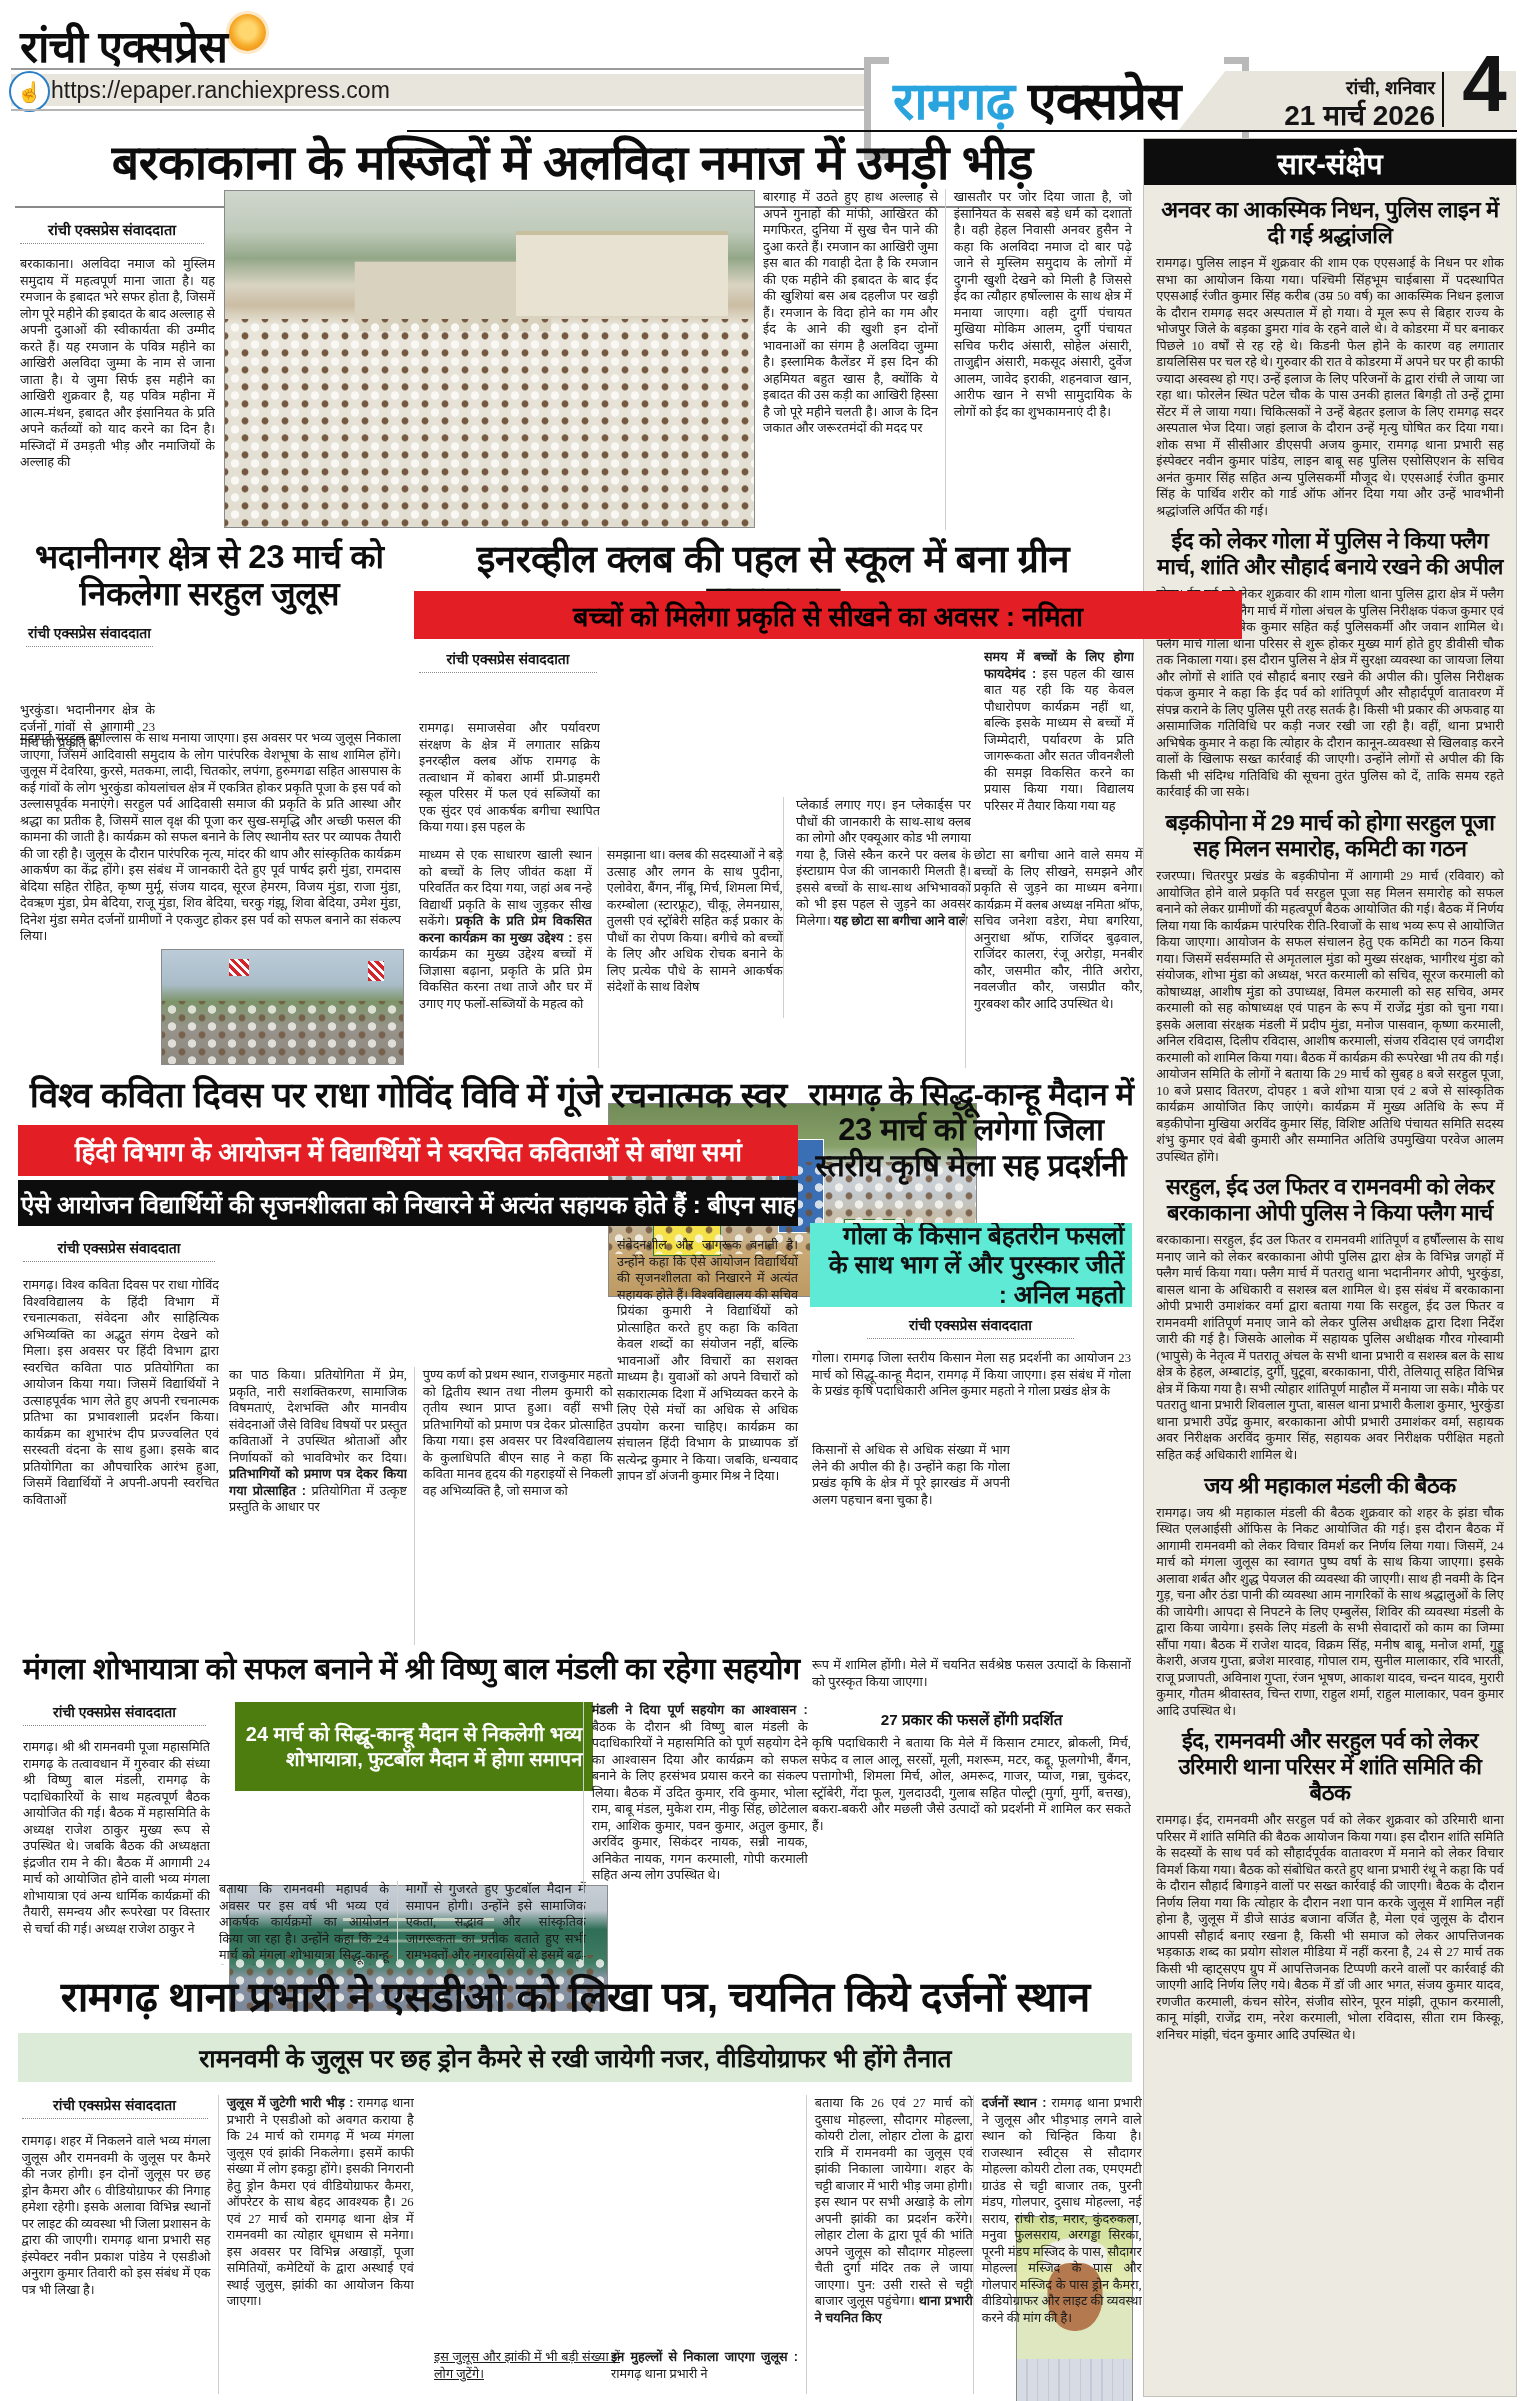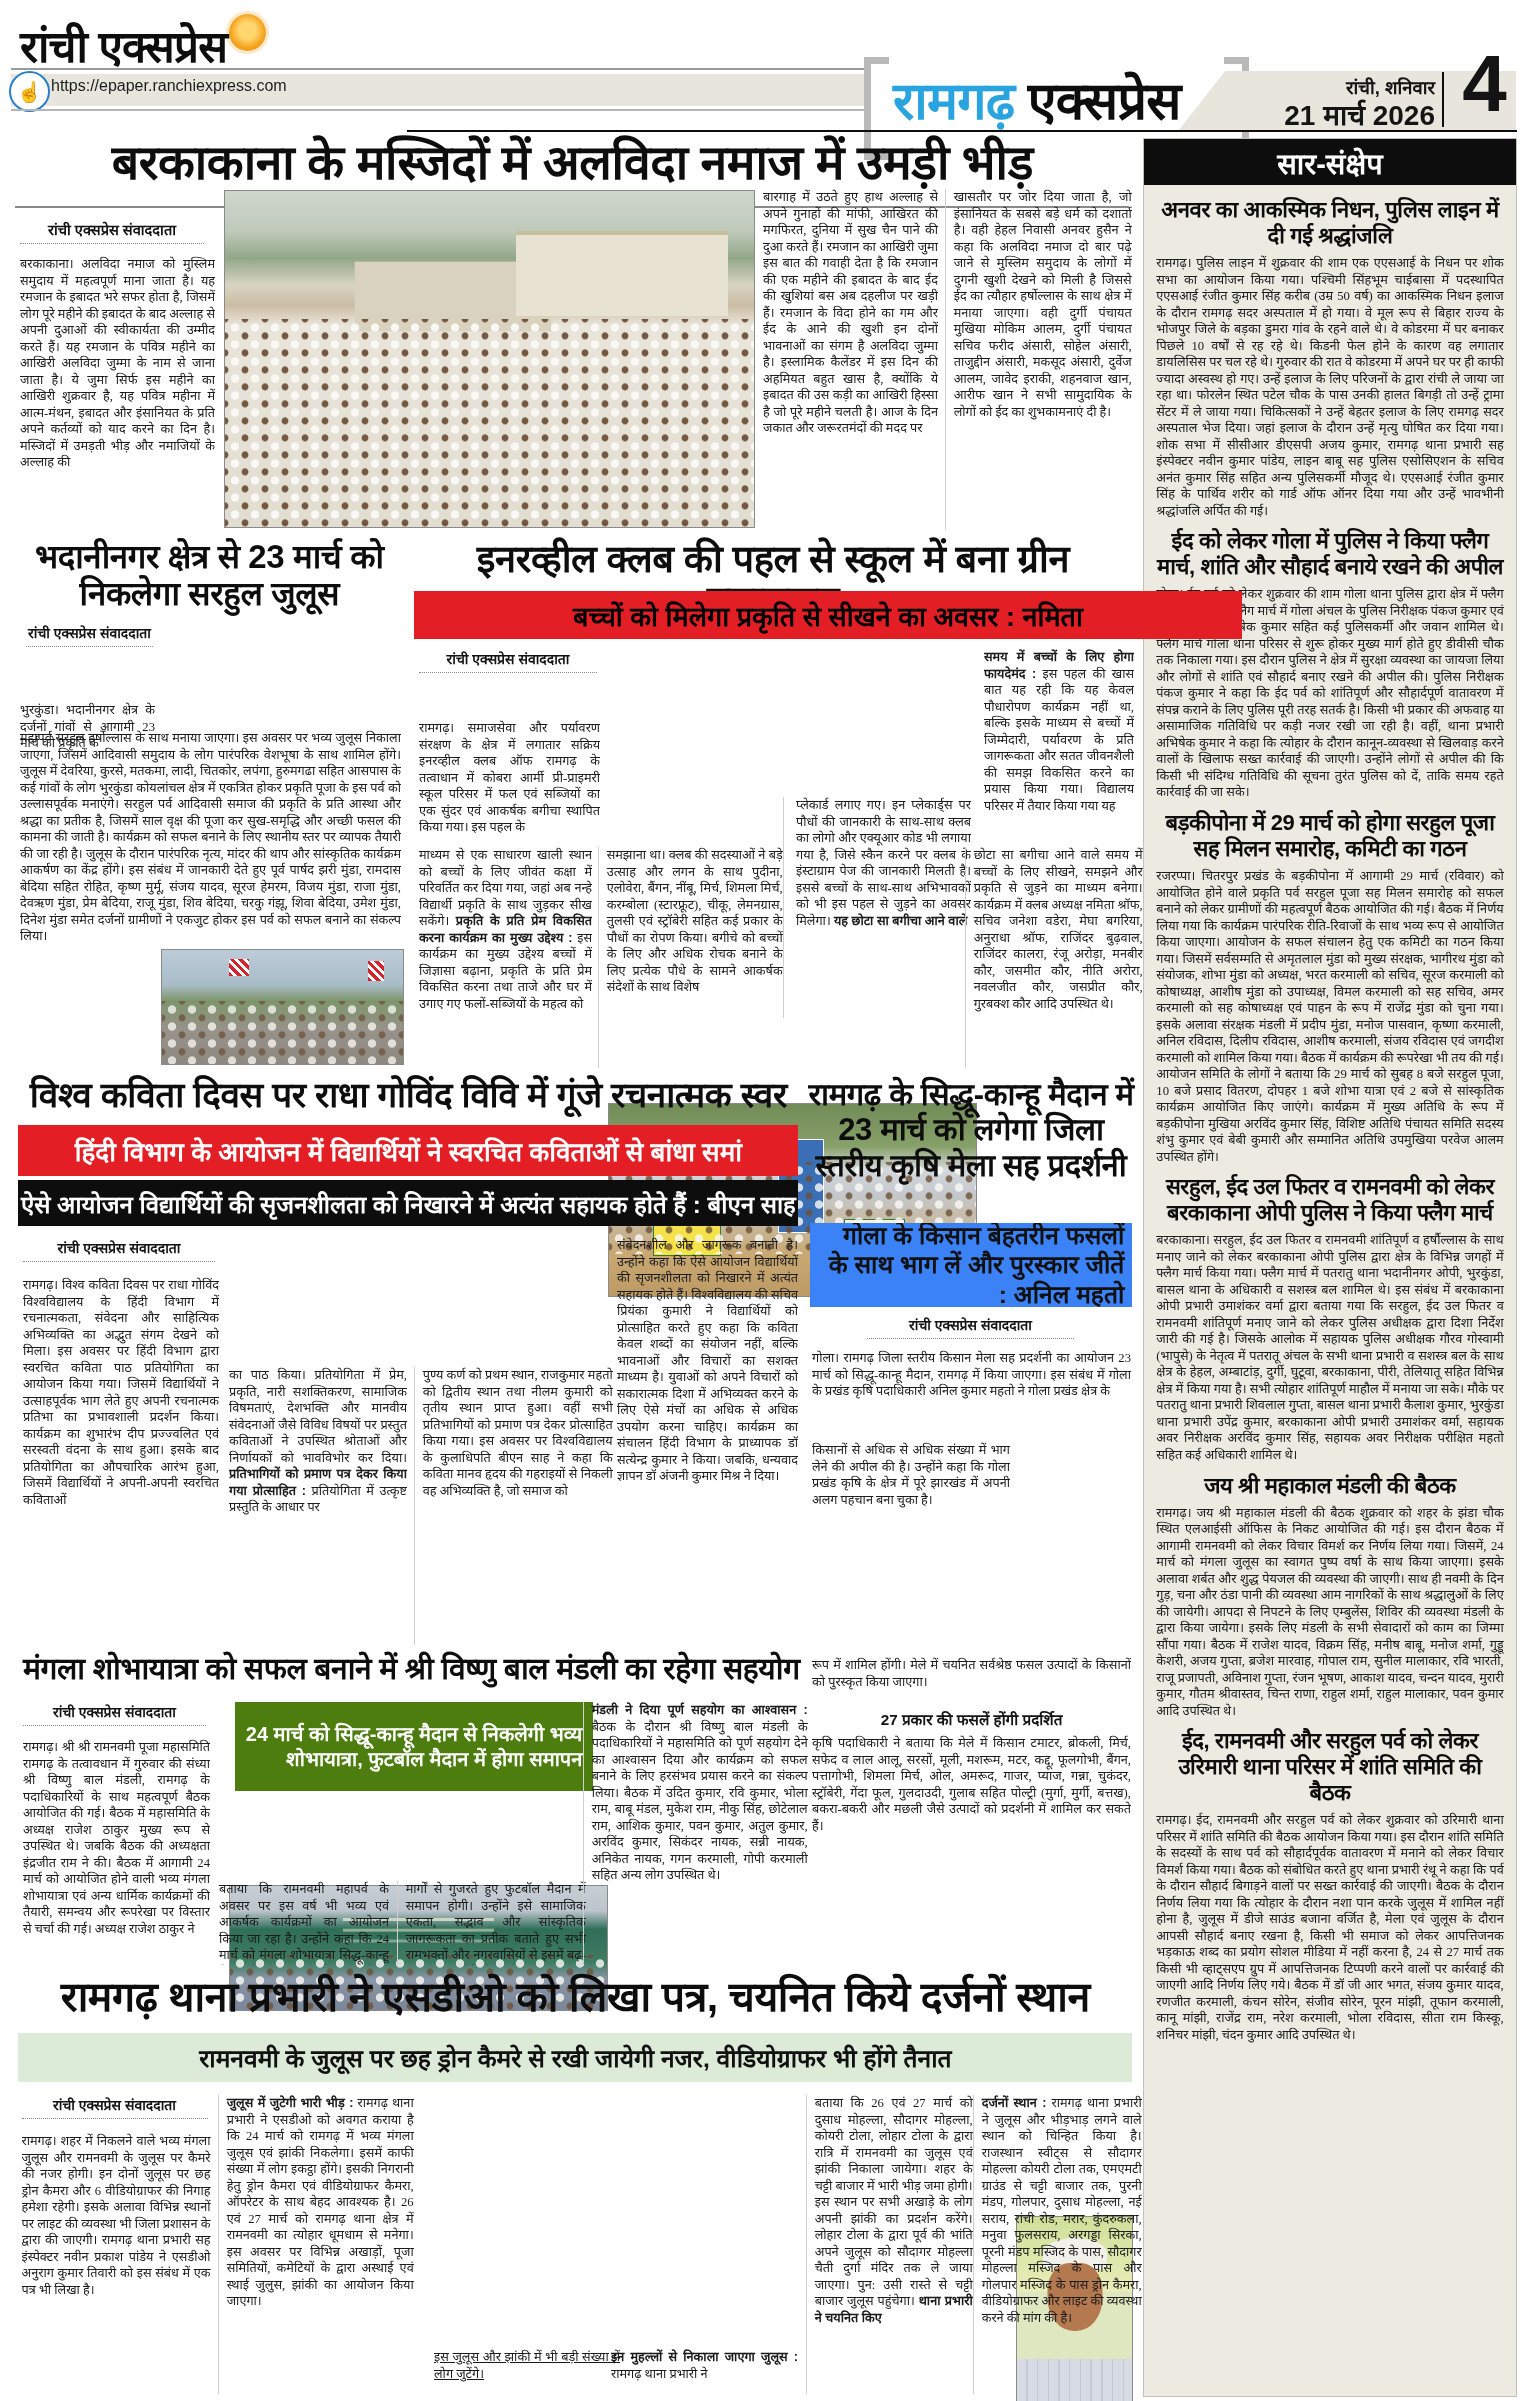--- a/index.html
+++ b/index.html
@@ -26,21 +26,21 @@
 </head>
 <body>
 
 <div class="page">
 
   <div class="abs sun" style="left:229px;top:14px;width:37px;height:37px;"></div>
   <div class="abs" style="left:20px;top:15.3px;font-family:'Liberation Sans',sans-serif;font-weight:900;font-size:44px;letter-spacing:-0.8px;color:#0d0d0d;">रांची एक्सप्रेस</div>
   <div class="abs" style="left:10.7px;top:68px;width:853px;height:1.5px;background:#9a9a9a;"></div>
   <div class="abs" style="left:10.7px;top:74px;width:853px;height:32px;background:#e8e5dc;"></div>
   <div class="abs" style="left:9.2px;top:71px;width:37px;height:37px;border-radius:50%;background:#fff;border:2.3px solid #2a7fc9;color:#2a7fc9;font-size:20px;display:flex;align-items:center;justify-content:center;">☝</div>
-  <div class="abs" style="left:51px;top:77px;font-family:'Liberation Sans',sans-serif;font-size:16px;color:#1d1d1d;">https://epaper.ranchiexpress.com</div>
+  <div class="abs" style="left:51px;top:77px;font-family:'Liberation Sans',sans-serif;font-size:23px;color:#1d1d1d;">https://epaper.ranchiexpress.com</div>
   <div class="abs" style="left:10.7px;top:109px;width:853px;height:1.5px;background:#b5b5b5;"></div>
 
   <div class="abs" style="left:864px;top:57px;width:18.4px;height:89px;border-left:7.7px solid #b9b9b9;border-top:7.7px solid #b9b9b9;border-bottom:7.7px solid #b9b9b9;"></div>
   <div class="abs" style="left:893px;top:63px;font-family:'Liberation Sans',sans-serif;font-weight:900;font-size:52px;letter-spacing:-0.8px;white-space:nowrap;">
     <span style="color:#2aa4de;">रामगढ़</span>
     <span style="color:#0d0d0d;">एक्सप्रेस</span>
   </div>
   <div class="abs" style="left:1224px;top:57px;width:18.4px;height:89px;border-right:7.7px solid #b9b9b9;border-top:7.7px solid #b9b9b9;border-bottom:7.7px solid #b9b9b9;"></div>
 
   <div class="abs" style="left:1178px;top:71px;width:338px;height:60px;background:#e8e5dc;clip-path:polygon(14% 0,100% 0,100% 100%,0 100%);"></div>
@@ -139,21 +139,21 @@
   </div>
   <div class="abs body" style="left:617px;top:1237px;width:181px;height:408px;">संवेदनशील और जागरूक बनाती है। उन्होंने कहा कि ऐसे आयोजन विद्यार्थियों की सृजनशीलता को निखारने में अत्यंत सहायक होते हैं। विश्वविद्यालय की सचिव प्रियंका कुमारी ने विद्यार्थियों को प्रोत्साहित करते हुए कहा कि कविता केवल शब्दों का संयोजन नहीं, बल्कि भावनाओं और विचारों का सशक्त माध्यम है। युवाओं को अपने विचारों को सकारात्मक दिशा में अभिव्यक्त करने के लिए ऐसे मंचों का अधिक से अधिक उपयोग करना चाहिए। कार्यक्रम का संचालन हिंदी विभाग के प्राध्यापक डॉ सत्येन्द्र कुमार ने किया। जबकि, धन्यवाद ज्ञापन डॉ अंजनी कुमार मिश्र ने दिया।</div>
   <div class="abs body" style="left:229px;top:1367px;width:178px;height:278px;">
     <span>का पाठ किया। प्रतियोगिता में प्रेम, प्रकृति, नारी सशक्तिकरण, सामाजिक विषमताएं, देशभक्ति और मानवीय संवेदनाओं जैसे विविध विषयों पर प्रस्तुत कविताओं ने उपस्थित श्रोताओं और निर्णायकों को भावविभोर कर दिया।</span>
     <b class="lead">प्रतिभागियों को प्रमाण पत्र देकर किया गया प्रोत्साहित :</b>
     <span>प्रतियोगिता में उत्कृष्ट प्रस्तुति के आधार पर</span>
   </div>
   <div class="abs body vsep" style="left:414px;top:1367px;width:190px;height:278px;">पुण्य कर्ण को प्रथम स्थान, राजकुमार महतो को द्वितीय स्थान तथा नीलम कुमारी को तृतीय स्थान प्राप्त हुआ। वहीं सभी प्रतिभागियों को प्रमाण पत्र देकर प्रोत्साहित किया गया। इस अवसर पर विश्वविद्यालय के कुलाधिपति बीएन साह ने कहा कि कविता मानव हृदय की गहराइयों से निकली वह अभिव्यक्ति है, जो समाज को</div>
 
   <div class="abs hl" style="left:807px;top:1077px;width:328px;font-size:31px;line-height:1.14;">रामगढ़ के सिद्धू-कान्हू मैदान में 23 मार्च को लगेगा जिला स्तरीय कृषि मेला सह प्रदर्शनी</div>
-  <div class="abs bar" style="left:810px;top:1223px;width:322px;height:84px;background:#3b82f6;color:#111;font-size:24.6px;line-height:1.2;padding:3.1px 7.7px;box-sizing:border-box;">गोला के किसान बेहतरीन फसलों के साथ भाग लें और पुरस्कार जीतें : अनिल महतो</div>
+  <div class="abs bar" style="left:810px;top:1223px;width:322px;height:84px;background:#5eead4;color:#111;font-size:24.6px;line-height:1.2;padding:3.1px 7.7px;box-sizing:border-box;">गोला के किसान बेहतरीन फसलों के साथ भाग लें और पुरस्कार जीतें : अनिल महतो</div>
   <div class="abs byline" style="left:867px;top:1315px;width:207px;font-size:14px;">रांची एक्सप्रेस संवाददाता</div>
   <div class="abs body" style="left:812px;top:1350px;width:319px;height:87px;">गोला। रामगढ़ जिला स्तरीय किसान मेला सह प्रदर्शनी का आयोजन 23 मार्च को सिद्धू-कान्हू मैदान, रामगढ़ में किया जाएगा। इस संबंध में गोला के प्रखंड कृषि पदाधिकारी अनिल कुमार महतो ने गोला प्रखंड क्षेत्र के</div>
   <div class="abs body" style="left:812px;top:1442px;width:198px;height:210px;">किसानों से अधिक से अधिक संख्या में भाग लेने की अपील की है। उन्होंने कहा कि गोला प्रखंड कृषि के क्षेत्र में पूरे झारखंड में अपनी अलग पहचान बना चुका है।</div>
   <div class="abs photo" style="left:1016px;top:1442px;width:115px;height:209px;background:#dfe7c0;">
     <div style="position:absolute;left:0;top:0;width:100%;height:36%;background:linear-gradient(180deg,#cfe09a,#e8edb8);"></div>
     <div style="position:absolute;left:50%;top:10%;transform:translateX(-50%);width:64px;height:31px;border-radius:50% 50% 10% 10%;background:#f2f0ea;"></div>
     <div style="position:absolute;left:50%;top:22%;transform:translateX(-50%);width:55px;height:68px;border-radius:40% 40% 48% 48%;background:#b5794f;"></div>
     <div style="position:absolute;left:0;bottom:0;width:100%;height:32%;background:repeating-linear-gradient(90deg,#d7dbe4 0 9.2px,#c3c9d6 9.2px 10.7px),repeating-linear-gradient(0deg,rgba(90,100,120,.25) 0 9.2px,rgba(0,0,0,0) 9.2px 10.7px);"></div>
   </div>
   <div class="abs body" style="left:812px;top:1657px;width:319px;height:46px;">रूप में शामिल होंगी। मेले में चयनित सर्वश्रेष्ठ फसल उत्पादों के किसानों को पुरस्कृत किया जाएगा।</div>

